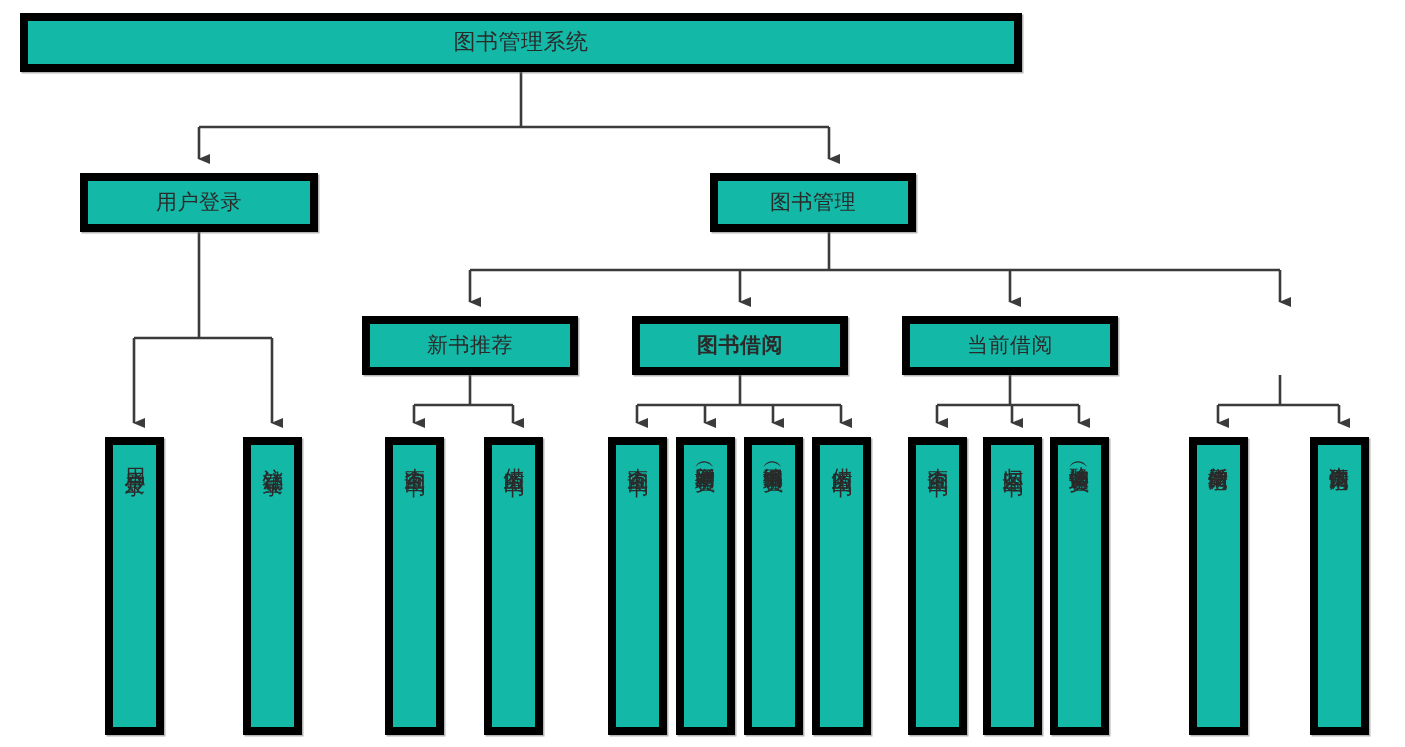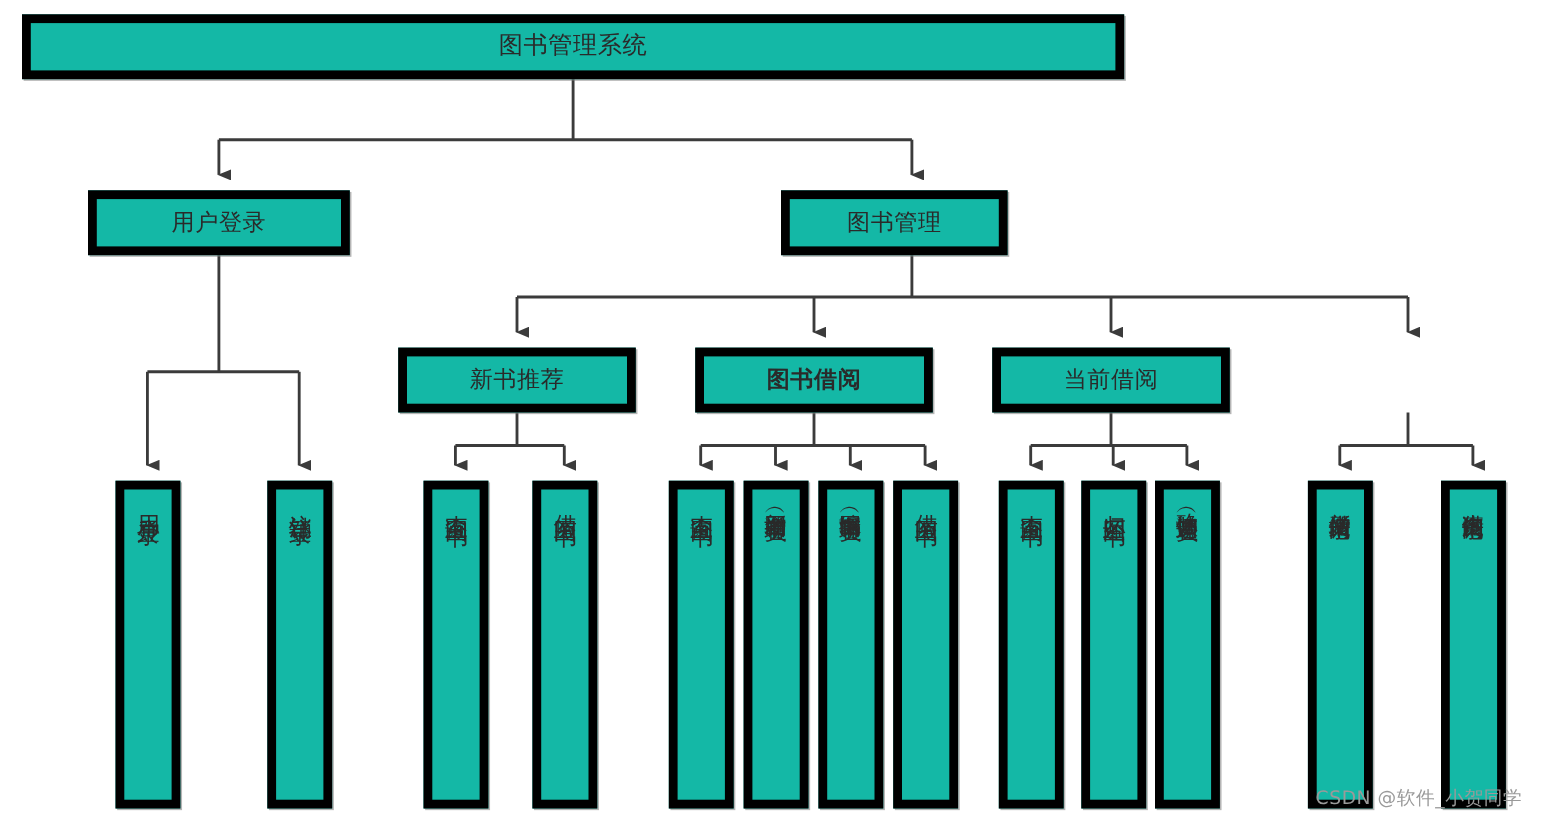--- a/index.html
+++ b/index.html
@@ -187,15 +187,14 @@
     <span class="lbl">确认归还（管理员）</span>
   </div>
 
   <div class="node vert tall" style="left:1189px; top:437px; width:59px; height:298px;">
     <span class="lbl">新增借阅记录</span>
   </div>
   <div class="node vert tall" style="left:1310px; top:437px; width:59px; height:298px;">
     <span class="lbl">查询借阅记录</span>
   </div>
 
-  <div class="watermark" style="left:1196px; top:714px;">CSDN @软件_小贺同学</div>
 
 </div>
 
 </body></html>

